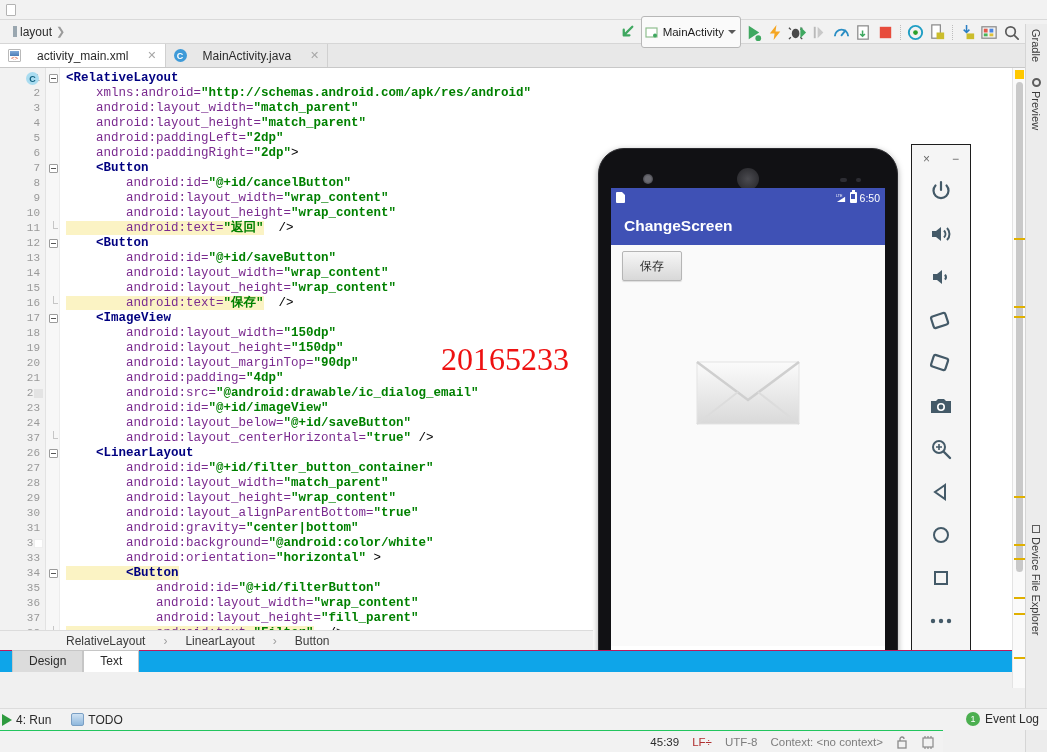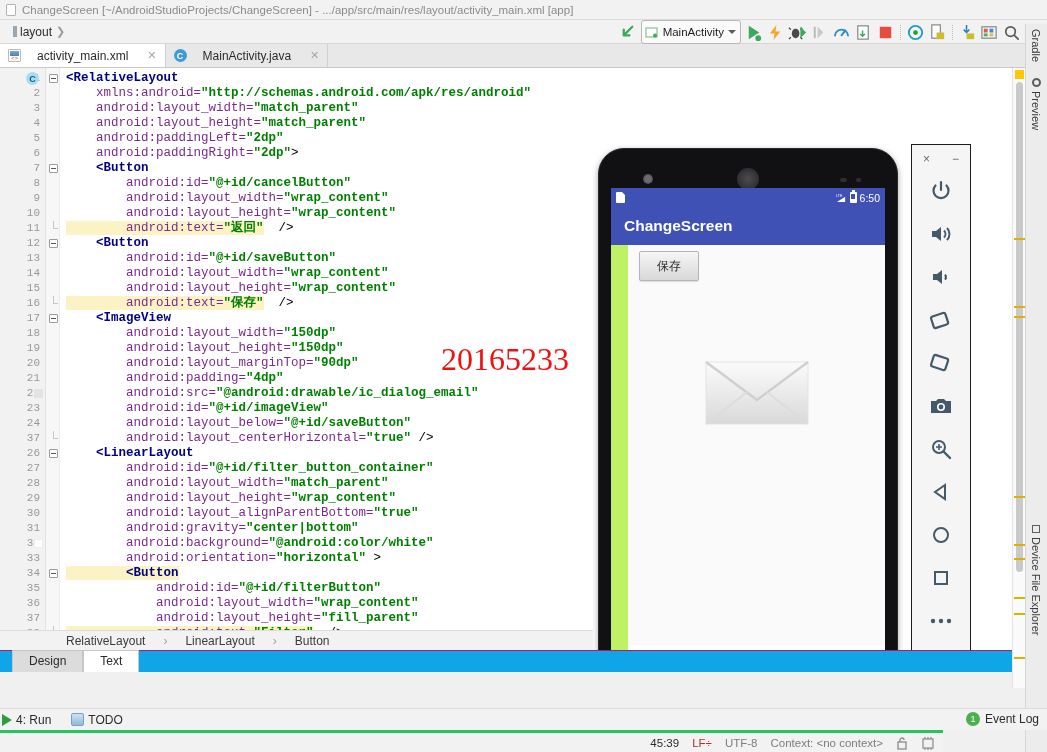--- a/index.html
+++ b/index.html
@@ -35,21 +35,21 @@
   .crumb-t { font-size: 12px; color: #2b2b2b; }
   .crumb-sep { color: #9b9b9b; font-size: 11px; padding: 0 1px; }
 
   .toolbar-right {
     position: absolute; right: 4px; top: 0; height: 24px;
     display: flex; align-items: center; gap: 3px;
   }
   .ticon { width: 19px; height: 19px; display: block; }
   .tool-sep { width: 1px; height: 15px; border-left: 1px dotted #bdbdbd; margin: 0 2px; }
   .runcfg {
-    display: flex; align-items: center; gap: 4px; height: 24px;
+    display: flex; align-items: center; gap: 4px; height: 32px;
     padding: 0 4px 0 3px; border: 1px solid #b7b7b7; border-radius: 3px;
     background: #fafafa;
   }
   .runcfg .label { font-size: 11.5px; color: #1d1d1d; }
   .caret { width: 0; height: 0; border-left: 4px solid transparent;
            border-right: 4px solid transparent; border-top: 4px solid #5a5a5a; }
 
   
   .tabrow {
     height: 24px; background: #e8e8e8; border-bottom: 1px solid #c8c8c8;
@@ -189,21 +189,21 @@
     content: ""; position: absolute; left: 2px; top: -2px; width: 3px; height: 2px; background: #fff;
   }
   .batt::after {
     content: ""; position: absolute; left: 1.5px; top: 2px; width: 4px; height: 5px; background: #3f51b5;
   }
   .appbar {
     height: 38px; background: #3f51b5; color: #fff;
     display: flex; align-items: center; padding-left: 13px;
     font-size: 15.5px; font-weight: bold;
   }
-  .canvas { position: relative; height: 435px; background: #fafafa; margin-left: 17px; }
+  .canvas { position: relative; height: 435px; background: #fafafa; }
   .andbtn {
     background: linear-gradient(#f6f6f6, #d8d8d8);
     border: 1px solid #b5b5b5; border-radius: 2px;
     color: #2b2b2b; font-size: 11px; text-align: center;
     box-shadow: 0 1px 1px rgba(0,0,0,.12);
   }
   .savebtn {
     position: absolute; left: 11px; top: 6px; width: 60px; height: 30px;
     line-height: 28px; font-size: 12px;
   }
@@ -291,35 +291,34 @@
   .eventlog {
     position: absolute; right: 8px; top: 708px; height: 22px;
     display: flex; align-items: center; gap: 5px; font-size: 12px; color: #2b2b2b;
   }
   .badge {
     width: 14px; height: 14px; border-radius: 50%; background: #4caf50;
     color: #fff; font-size: 9px; display: flex; align-items: center; justify-content: center;
   }
   .footer {
     position: absolute; left: 0; top: 730px; width: 943px; height: 22px;
-    background: #f2f2f2; border-top: 3px solid #22c55e;
+    background: #f2f2f2; border-top: 1px solid #22c55e;
     display: flex; align-items: center; justify-content: flex-end;
     gap: 13px; padding-right: 8px; font-size: 11.5px; color: #7d7d7d;
   }
   .footer .pos { color: #2b2b2b; }
   .footer .lf { color: #b03030; }
 </style>
 </head>
 <body>
 
 <div id="app">
 
   <div class="titlebar">
     <div class="doc-ico"></div>
-    <div class="t">ChangeScreen [~/AndroidStudioProjects/ChangeScreen] - .../app/src/main/res/layout/activity_main.xml [app]</div>
   </div>
 
   <div class="navbar">
     <div class="crumbs">
       <div class="crumb-ico"></div>
       <span class="crumb-t">layout</span>
       <span class="crumb-sep">❯</span>
     </div>
 
     <div class="toolbar-right">

